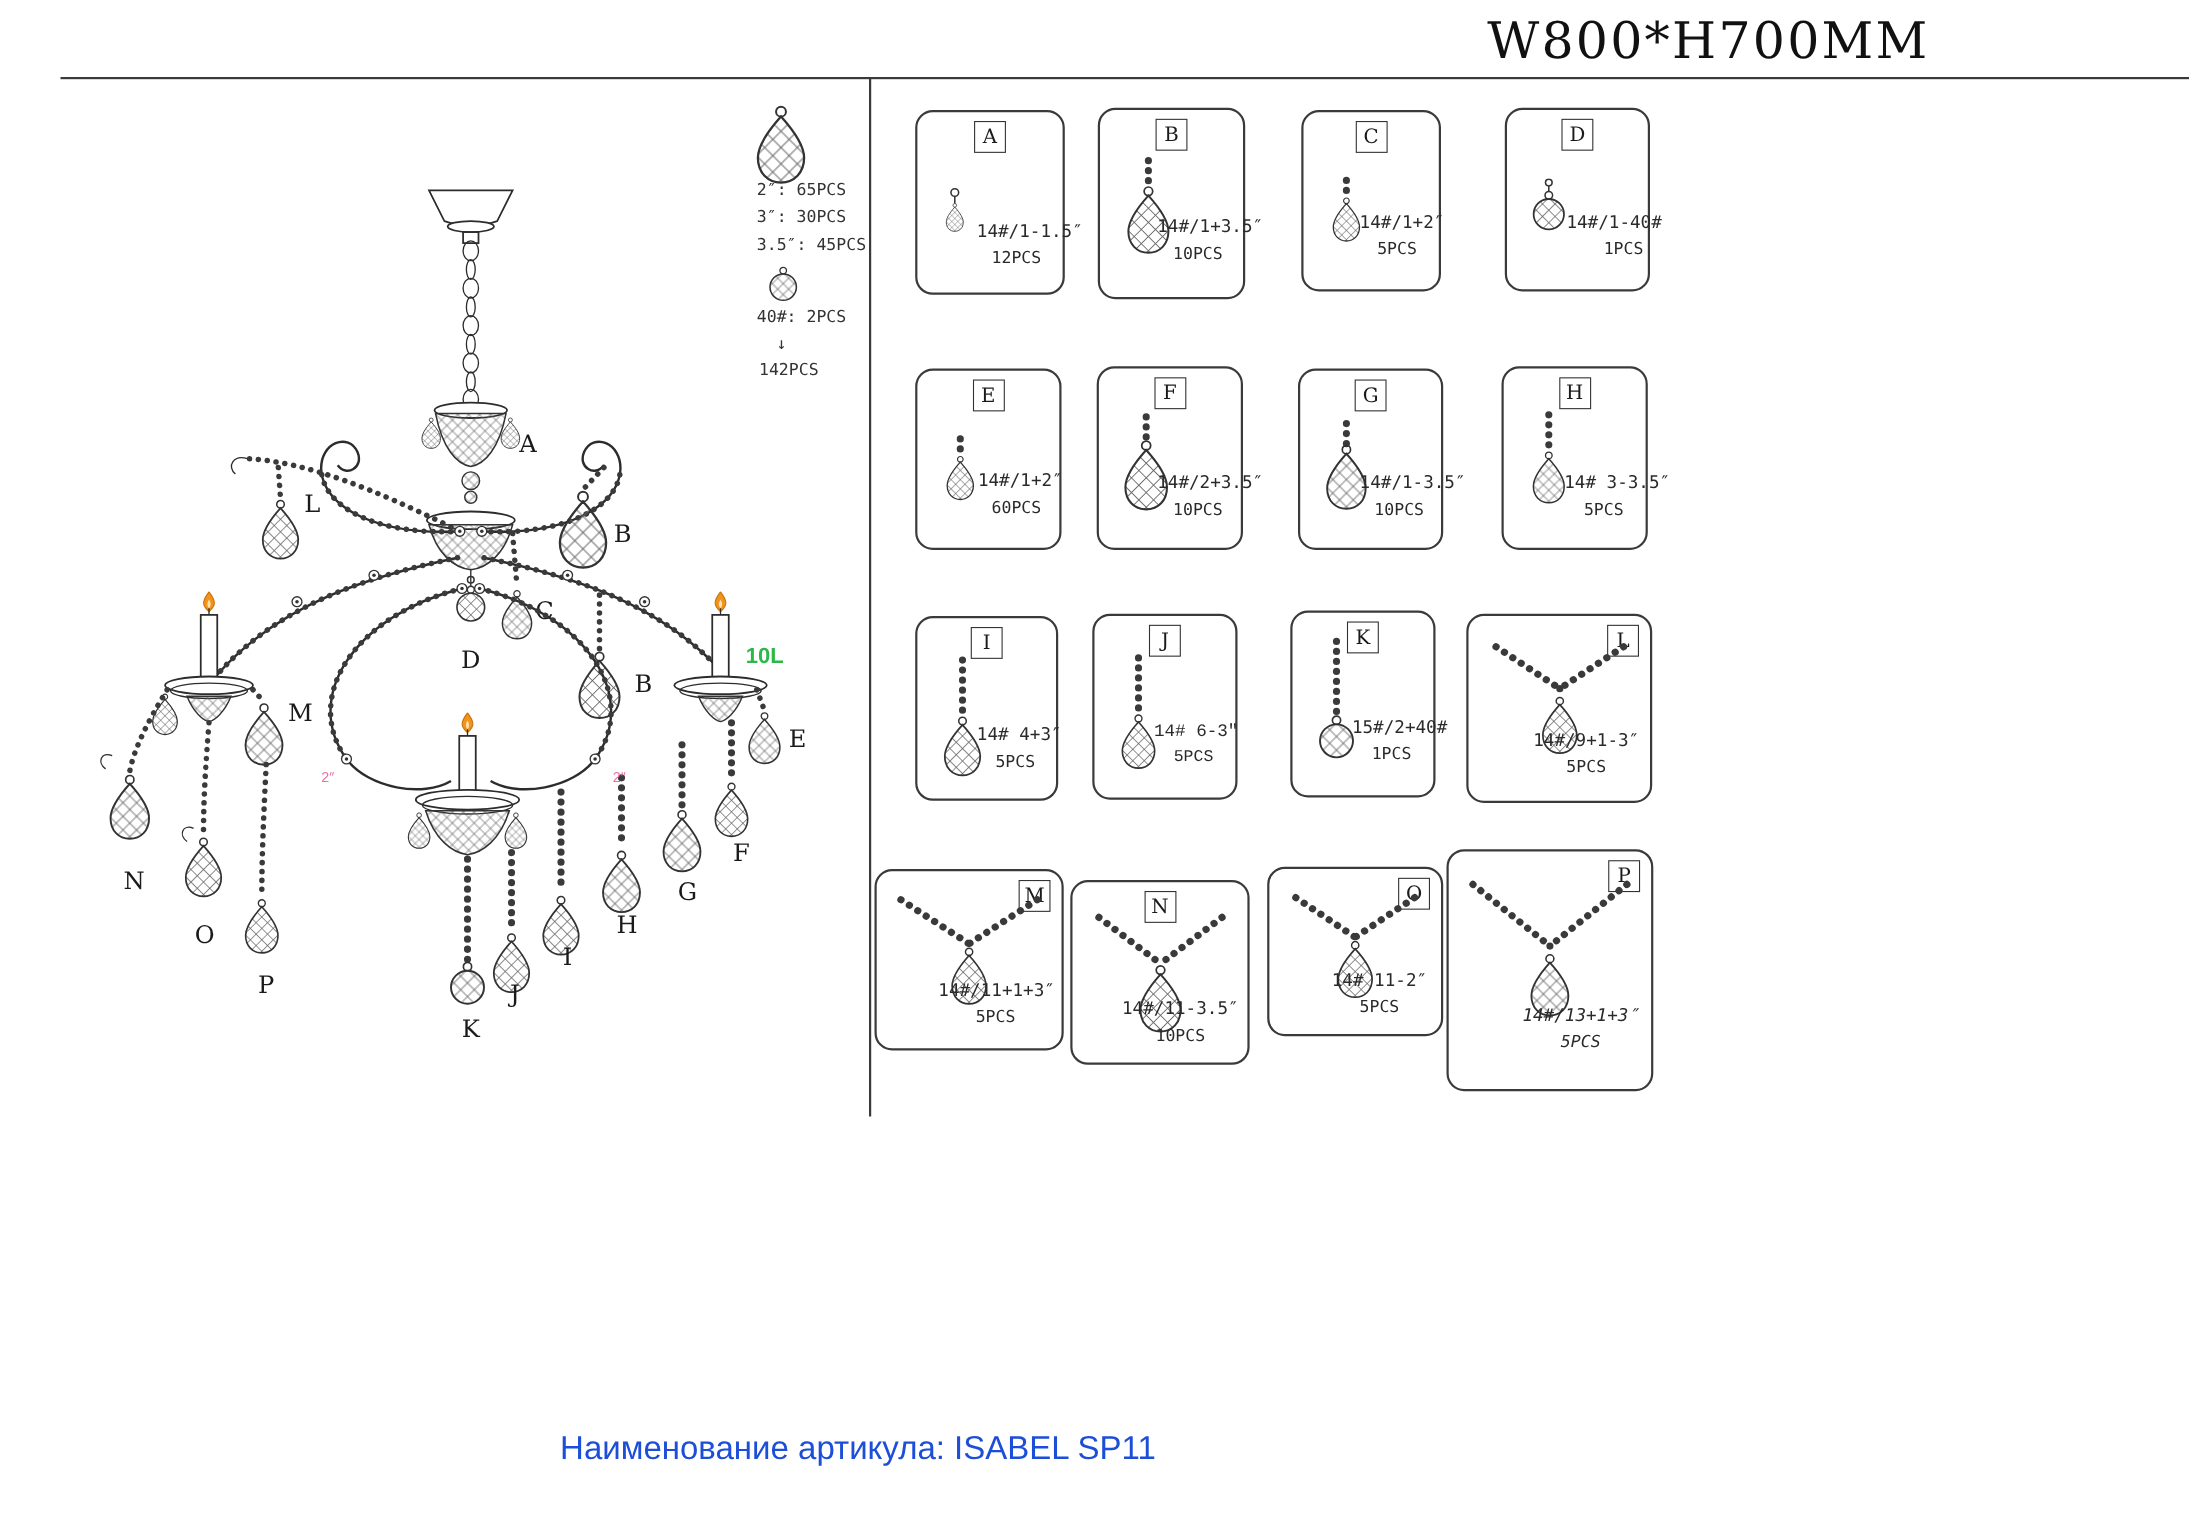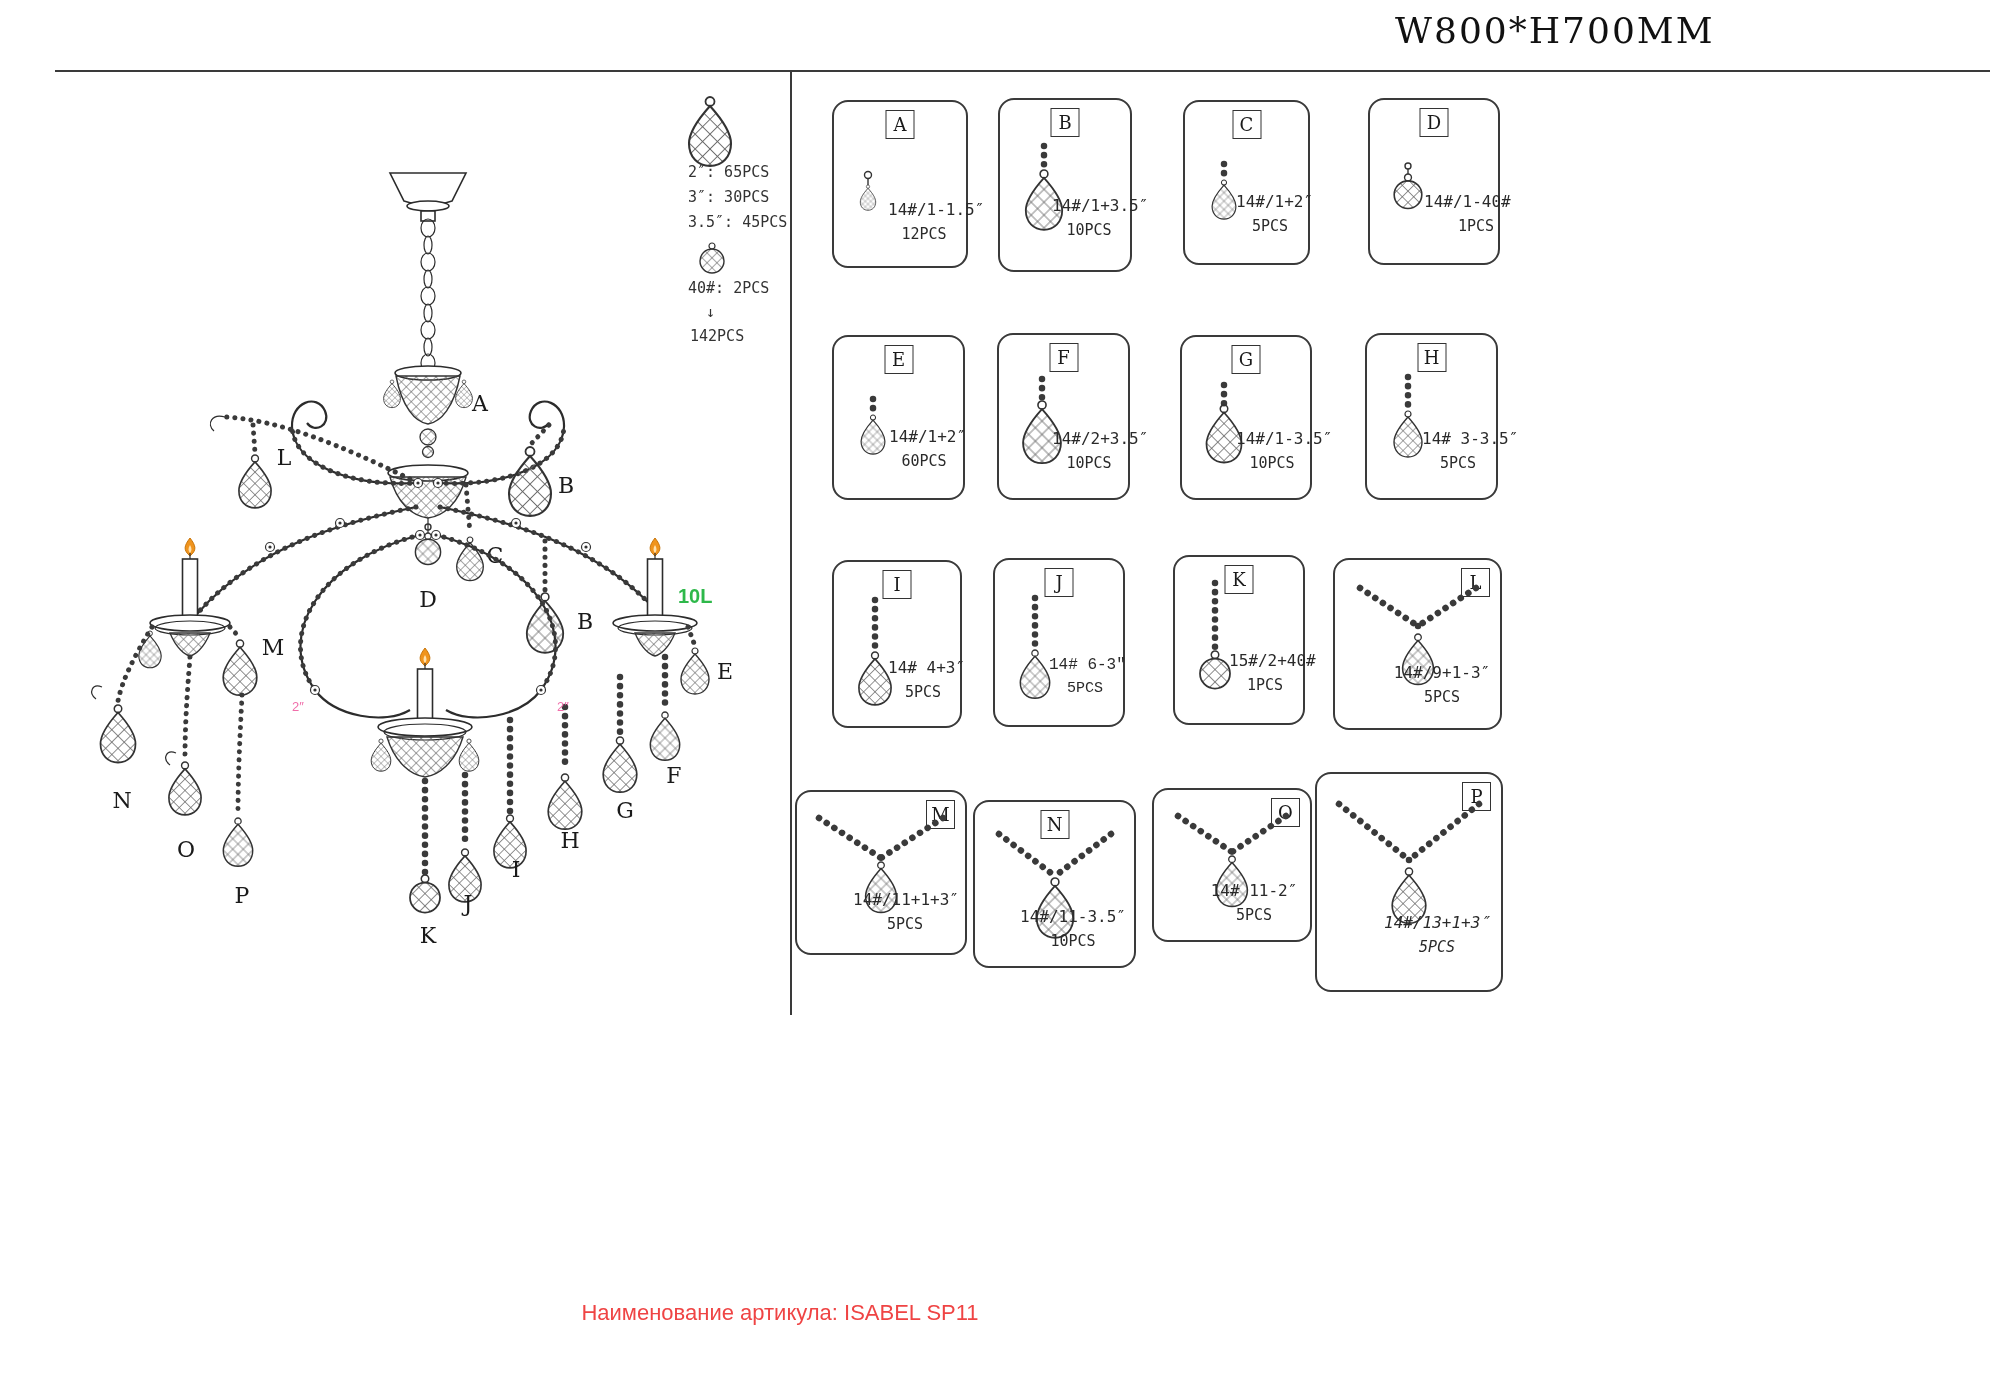--- a/index.html
+++ b/index.html
@@ -1,20 +1,20 @@
 <!DOCTYPE html>
 <html><head>
 <meta charset="utf-8">
 <style>
   html,body{margin:0;padding:0;background:#ffffff;}
   body{position:relative;width:2000px;height:1380px;font-family:"Liberation Sans",sans-serif;color:#1a1a1a;overflow:hidden;}
   .hline{position:absolute;background:#3a3a3a;height:2px;}
   .vline{position:absolute;background:#3a3a3a;width:2px;}
-  .size-label{position:absolute;left:1352px;top:10px;font-family:"DejaVu Serif",serif;font-size:36px;letter-spacing:2px;color:#111;margin-left:43px;}
-  .caption{position:absolute;left:0;top:1300px;width:1560px;text-align:center;font-size:22px;color:#ef4444;}
+  .size-label{position:absolute;left:1352px;top:10px;font-family:"DejaVu Serif",serif;font-size:46px;letter-spacing:2px;color:#111;}
+  .caption{position:absolute;left:0;top:1300px;width:1560px;text-align:center;font-size:30px;color:#1d4ed8;}
   
   .part-box{position:absolute;border:2px solid #3a3a3a;border-radius:16px;background:#fff;box-sizing:border-box;}
   .badge{position:absolute;top:8px;width:27px;height:27px;border:1.6px solid #333;display:flex;align-items:center;justify-content:center;
          font-family:"DejaVu Serif",serif;font-size:18px;background:#fff;}
   .pos-c{left:50%;transform:translateX(-50%);}
   .pos-r{right:10px;}
   .part-icon{position:absolute;}
   .part-text{position:absolute;text-align:center;font-family:"DejaVu Sans Mono",monospace;color:#2a2a2a;}
   .part-text .spec{font-size:16px;white-space:nowrap;}
   .part-text .qty{font-size:15px;margin-top:6px;}

